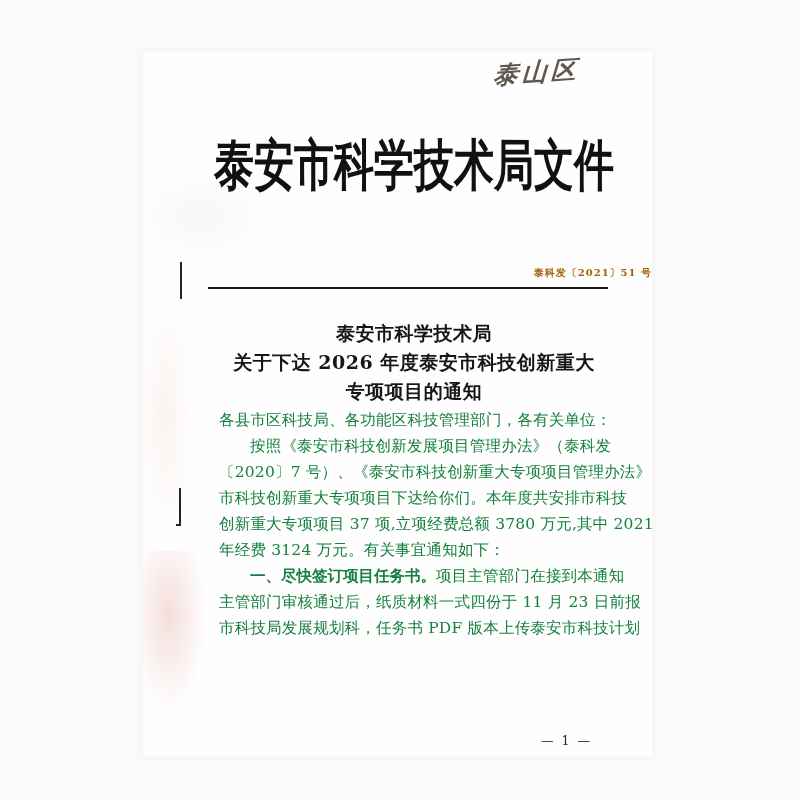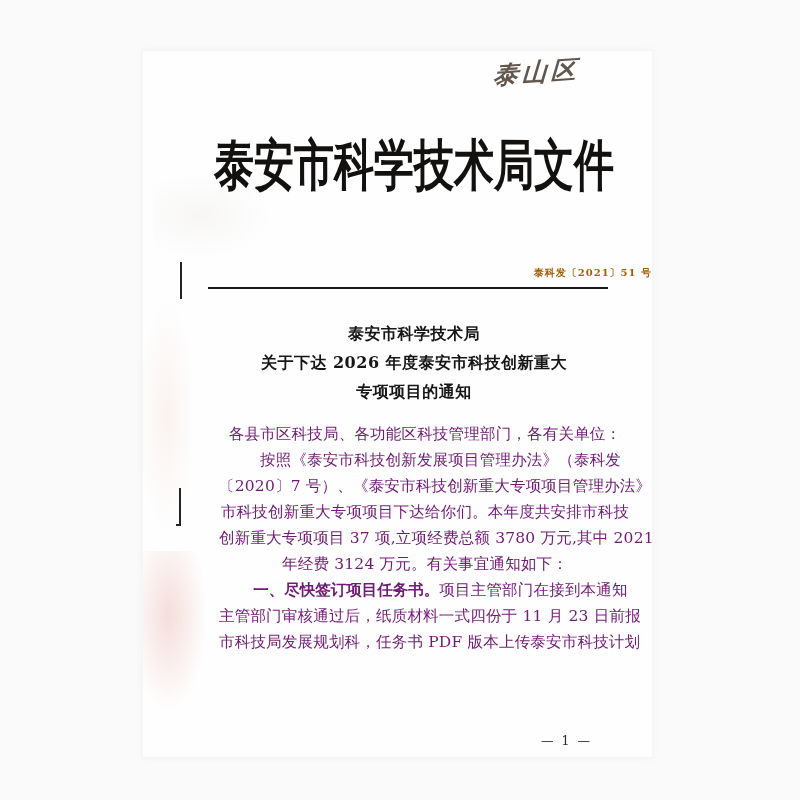--- a/index.html
+++ b/index.html
@@ -71,32 +71,31 @@
   .reg-mark { position:absolute; width:2px; background:#242424; }
   .reg-mark.m1 { left:37px; top:211px; height:37px; }
   .reg-mark.m2 { left:36px; top:437px; height:38px; border-bottom-left-radius:1px; }
   .reg-mark.m2::after {
     content:""; position:absolute; left:-3px; bottom:0; width:4px; height:2px; background:#242424;
   }
 
   .subject {
     position:absolute; left:33px; right:0; top:268px;
     text-align:center;
-    font-size:16px; font-weight:bold; color:#161616;
+    font-size:19px; font-weight:bold; color:#161616;
     line-height:29px;
     letter-spacing:0.5px;
   }
 
   .body-text {
-    position:absolute; left:76px; top:370px; width:412px;
-    font-size:15.5px; color:#701a75;
+    position:absolute; left:76px; top:356px; width:412px;
+    font-size:15.5px; color:#15803d;
     line-height:26px;
     letter-spacing:0.2px;
     white-space:nowrap;
-    text-align:center;
   }
   .body-text .line { height:26px; }
   .indent { text-indent:31px; }
   .bold-run {
     font-family:Liberation Mono, monospace;
     font-weight:700; letter-spacing:0;
   }
 
   .page-number {
     position:absolute; left:398px; top:682px;

